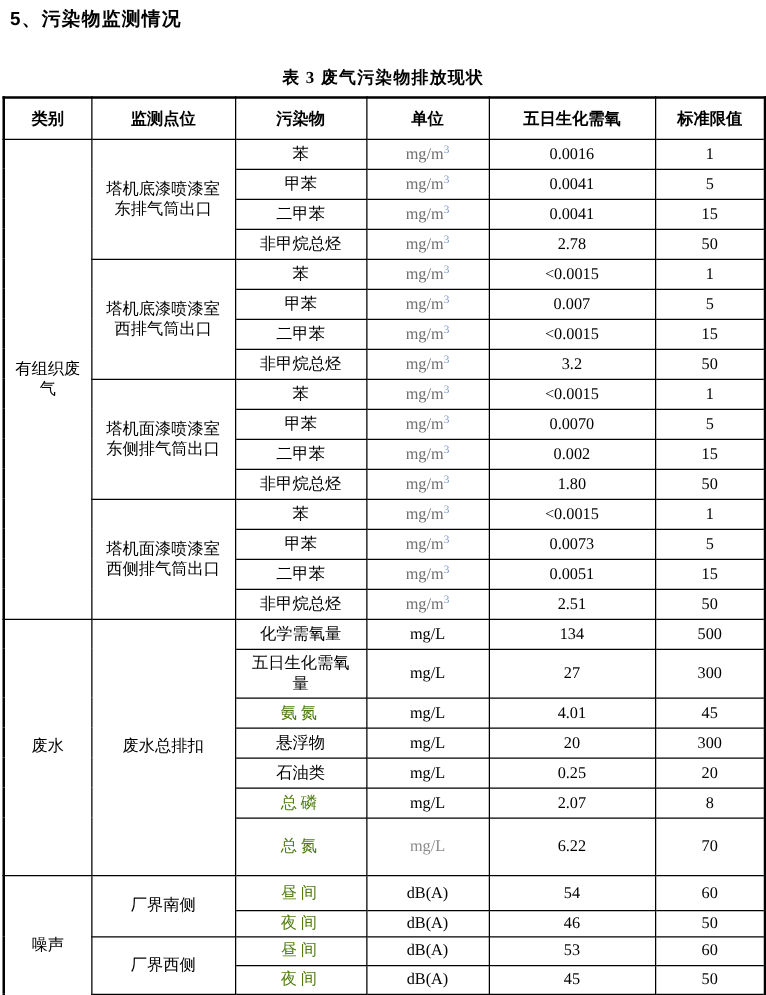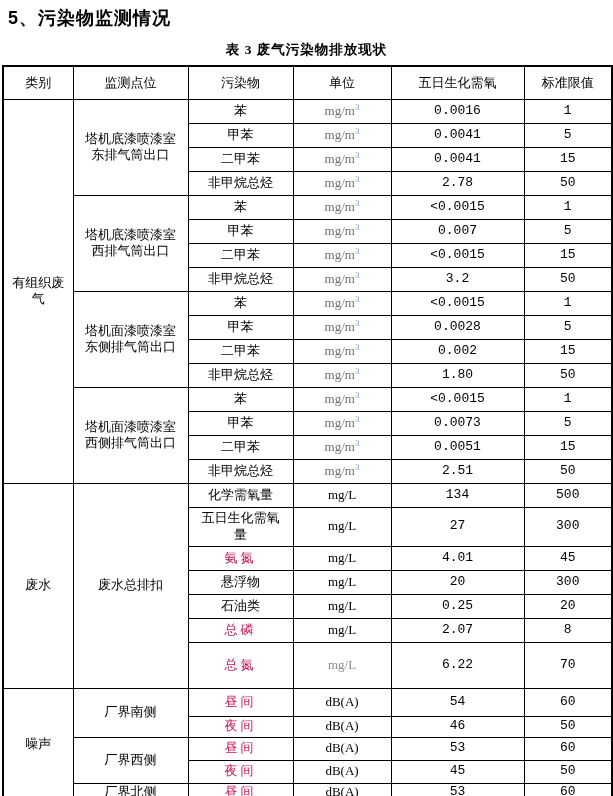--- a/index.html
+++ b/index.html
@@ -1,29 +1,29 @@
 <!DOCTYPE html>
 <html><head>
 <meta charset="utf-8">
 <style>
   html,body{margin:0;padding:0;background:#ffffff;width:613px;height:796px;overflow:hidden;}
   body{font-family:"Liberation Sans","DejaVu Sans",sans-serif;color:#000;}
-  .page-title{font-size:18px;font-weight:bold;margin:6px 0 0 8px;letter-spacing:1px;}
-  .table-caption{font-size:13.5px;font-weight:bold;text-align:center;margin-top:11px;letter-spacing:1px;
+  .page-title{font-size:15px;font-weight:bold;margin:6px 0 0 8px;letter-spacing:1px;}
+  .table-caption{font-size:13.5px;font-weight:bold;text-align:center;margin-top:28px;letter-spacing:1px;
                  font-family:"Liberation Serif","DejaVu Serif",serif;}
   table.report{border-collapse:collapse;table-layout:fixed;width:609px;margin:6px 0 0 2px;
                border:2px solid #000;}
   .report th,.report td{border:1px solid #000;padding:0 1px;text-align:center;vertical-align:middle;
                font-size:13px;line-height:1.25;overflow:hidden;white-space:pre-line;}
-  .report th{font-weight:normal;}
-  .c-num{font-family:Liberation Mono, monospace;font-size:13.5px;}
+  .report th{font-weight:bold;}
+  .c-num{font-family:Liberation Serif, serif;font-size:13.5px;}
   .c-unit{font-family:"Liberation Serif","DejaVu Serif",serif;font-size:13.5px;}
   .u-gas{color:#6f6f6f;}
   .u-gas sup{color:#7b97c6;font-size:9px;}
-  .muted{color:#be185d;letter-spacing:3px;}
+  .muted{color:#4d7c0f;letter-spacing:3px;}
   .muted-u{color:#8c8c8c;}
 </style>
 </head>
 <body>
 
 <div class="page-title">5、污染物监测情况</div>
 <div class="table-caption">表 3  废气污染物排放现状</div>
 
 <table class="report">
   <colgroup>
@@ -104,21 +104,21 @@
     <td rowspan="4">塔机面漆喷漆室
 东侧排气筒出口</td>
     <td>苯</td>
     <td class="c-unit u-gas"><span>mg/m</span><sup>3</sup></td>
     <td class="c-num">&lt;0.0015</td>
     <td class="c-num">1</td>
   </tr>
   <tr style="height:24px">
     <td>甲苯</td>
     <td class="c-unit u-gas"><span>mg/m</span><sup>3</sup></td>
-    <td class="c-num">0.0028</td>
+    <td class="c-num">0.0070</td>
     <td class="c-num">5</td>
   </tr>
   <tr style="height:24px">
     <td>二甲苯</td>
     <td class="c-unit u-gas"><span>mg/m</span><sup>3</sup></td>
     <td class="c-num">0.002</td>
     <td class="c-num">15</td>
   </tr>
   <tr style="height:24px">
     <td>非甲烷总烃</td>

